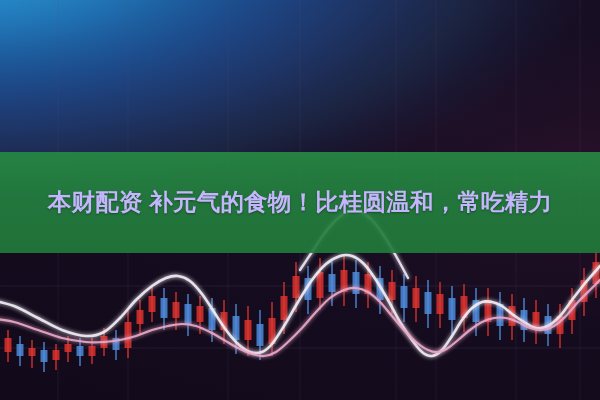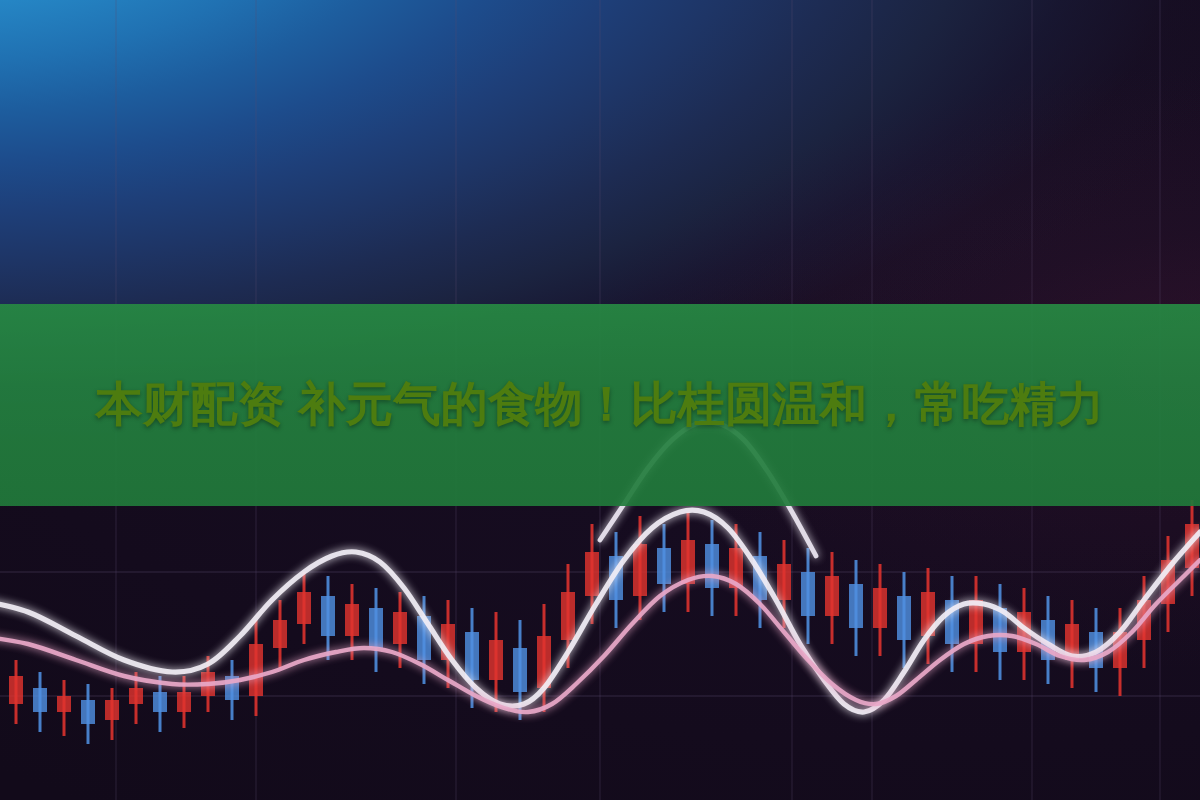--- a/index.html
+++ b/index.html
@@ -86,21 +86,21 @@
     inset: 0;
     background: linear-gradient(180deg,
       rgba(46,150,74,0.30) 0%,
       rgba(30,112,52,0.05) 42%,
       rgba(24,96,44,0.22) 100%);
     pointer-events: none;
   }
   .headline-line {
     position: relative;
     z-index: 2;
-    color: #4d7c0f;
+    color: #c4b5fd;
     font-weight: 700;
     font-size: 23.5px;
     line-height: 37px;
     letter-spacing: 0.2px;
     white-space: nowrap;
     text-align: center;
     text-shadow: 0 1px 2px rgba(0,0,0,0.35);
   }
 </style>
 </head>

